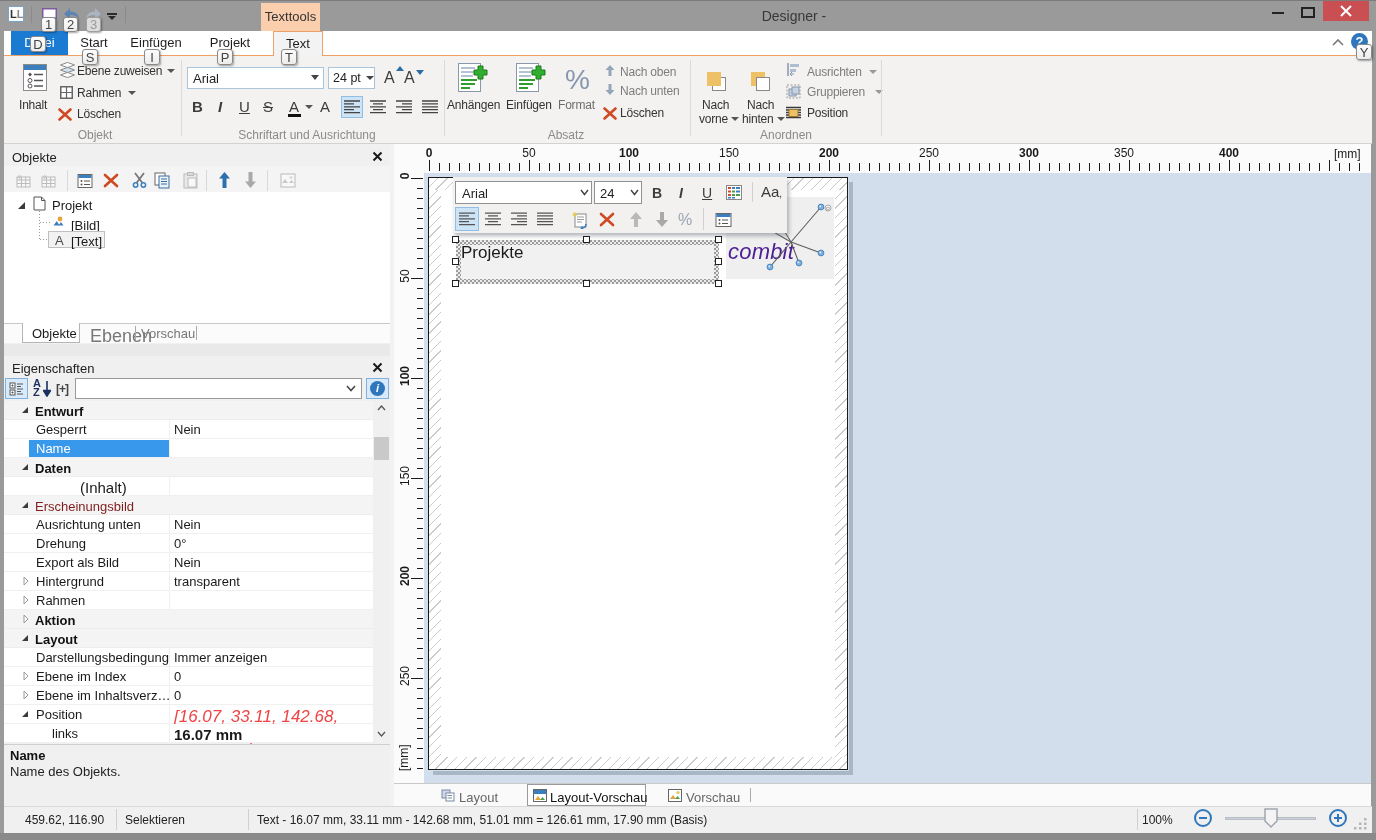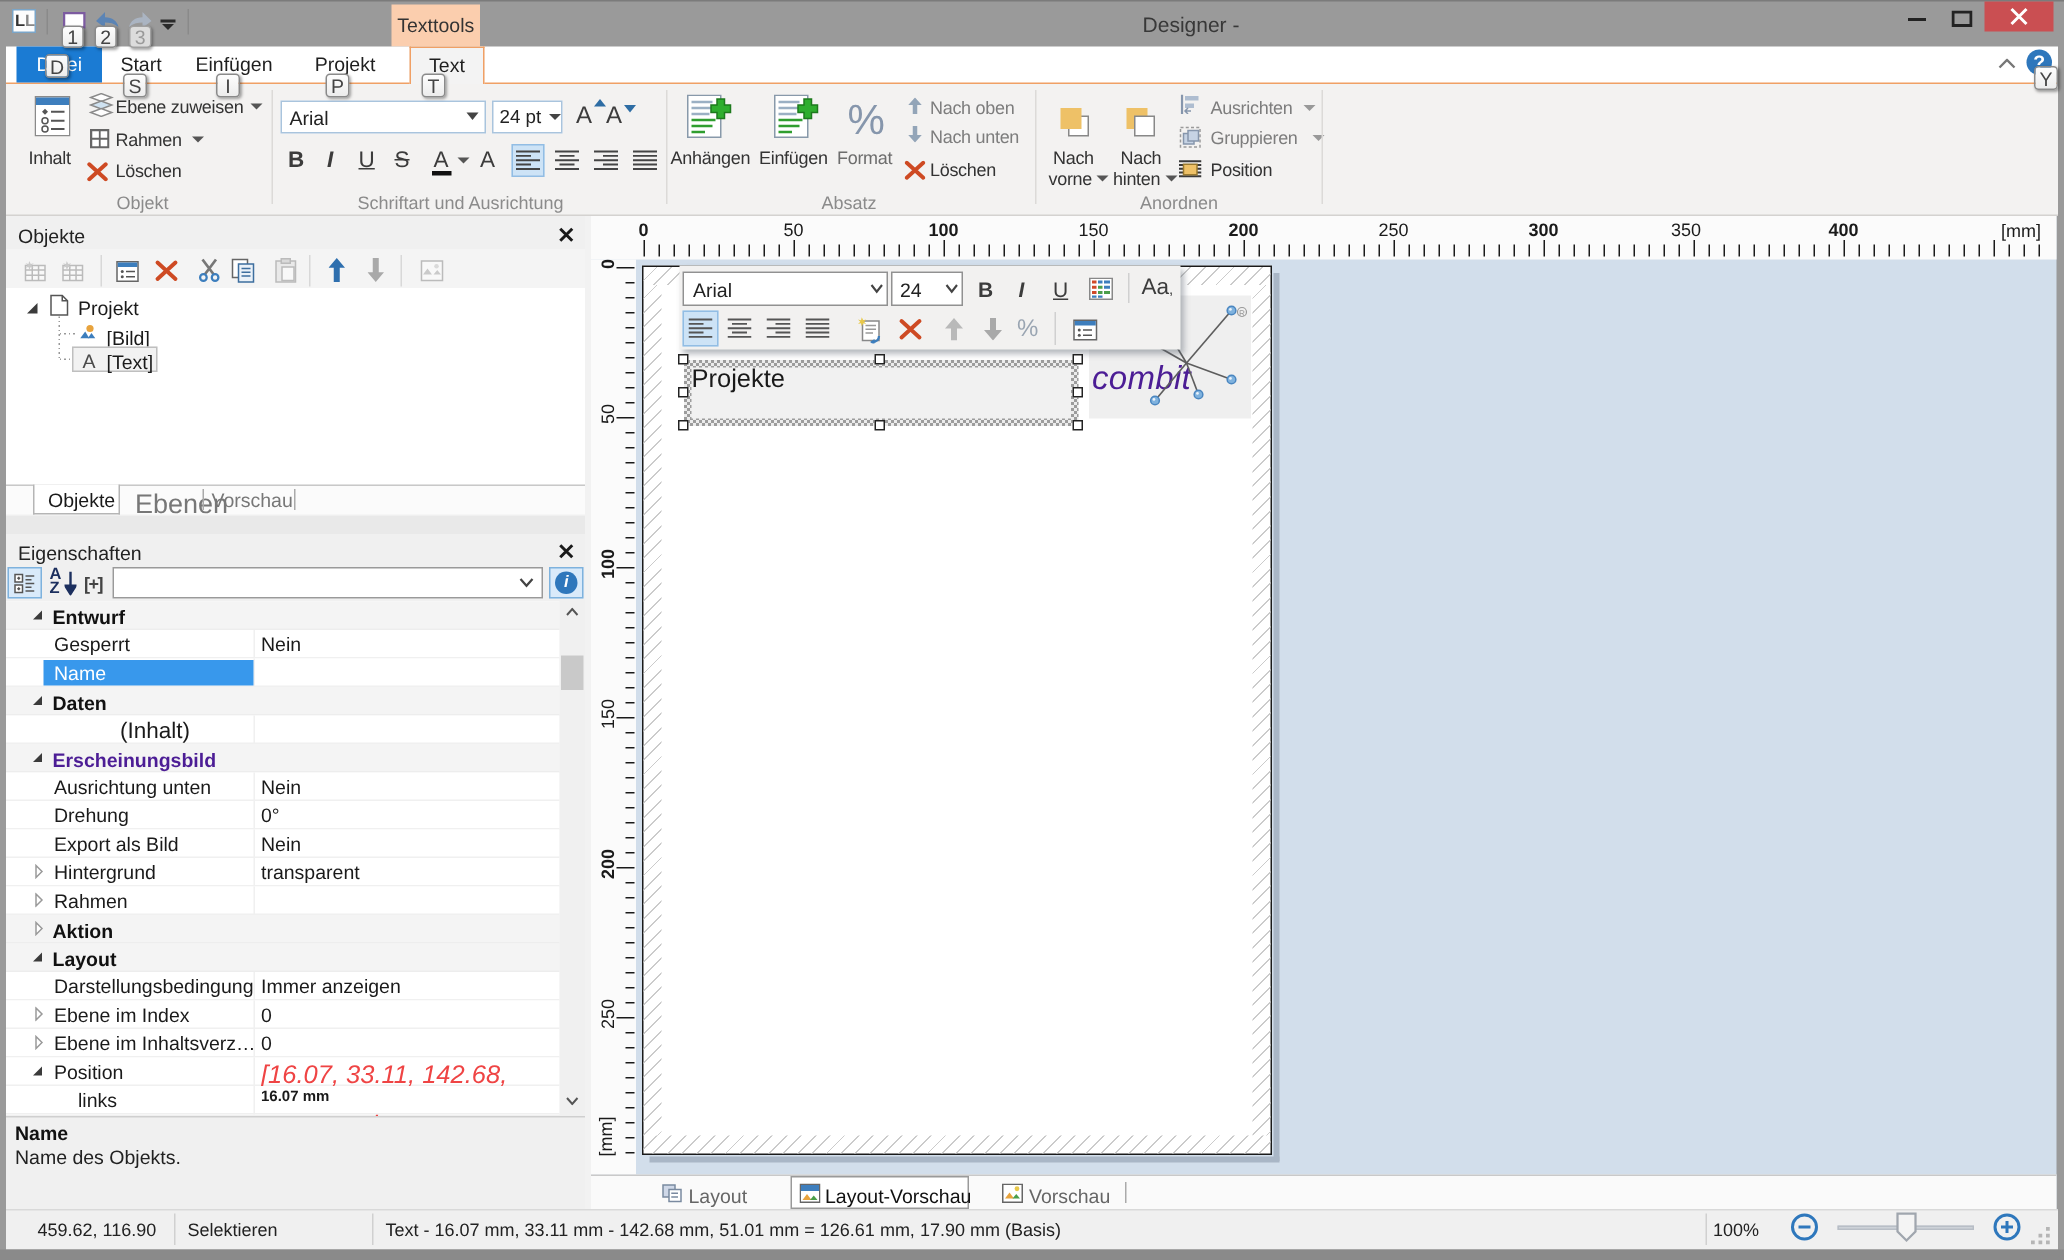--- a/index.html
+++ b/index.html
@@ -359,21 +359,21 @@
 <div class="abs" style="left:32px;top:40px;font-size:13px;color:#fff;">Name</div>
 <div class="abs" style="left:0;top:57px;width:369px;height:19px;background:#f4f4f4;border-bottom:1px solid #ededed;"></div>
 <div class="abs" style="left:31px;top:60px;font-size:13px;font-weight:bold;color:#111;">Daten</div>
 <svg class="abs" style="left:17px;top:62px;" width="8" height="8" viewBox="0 0 8 8">
       <path d="M7 1 V7 H1 Z" fill="#3b3b3b"></path>
     </svg>
 <div class="abs" style="left:0;top:76px;width:369px;height:19px;background:#fff;border-bottom:1px solid #f0f0f0;"></div>
 <div class="abs" style="left:165px;top:76px;width:1px;height:19px;background:#f0f0f0;"></div>
 <div class="abs" style="left:32px;top:78px;font-size:15px;color:#1a1a1a;margin-left:44px;">(Inhalt)</div>
 <div class="abs" style="left:0;top:95px;width:369px;height:19px;background:#f4f4f4;border-bottom:1px solid #ededed;"></div>
-<div class="abs" style="left:31px;top:98px;font-size:13px;font-weight:bold;color:#4c1d95;">Erscheinungsbild</div>
+<div class="abs" style="left:31px;top:98px;font-size:13px;font-weight:normal;color:#7f1d1d;">Erscheinungsbild</div>
 <svg class="abs" style="left:17px;top:100px;" width="8" height="8" viewBox="0 0 8 8">
       <path d="M7 1 V7 H1 Z" fill="#3b3b3b"></path>
     </svg>
 <div class="abs" style="left:0;top:114px;width:369px;height:19px;background:#fff;border-bottom:1px solid #f0f0f0;"></div>
 <div class="abs" style="left:165px;top:114px;width:1px;height:19px;background:#f0f0f0;"></div>
 <div class="abs" style="left:32px;top:116px;font-size:13px;color:#1a1a1a;">Ausrichtung unten</div>
 <div class="abs" style="left:170px;top:116px;font-size:13px;color:#1a1a1a;">Nein</div>
 <div class="abs" style="left:0;top:133px;width:369px;height:19px;background:#fff;border-bottom:1px solid #f0f0f0;"></div>
 <div class="abs" style="left:165px;top:133px;width:1px;height:19px;background:#f0f0f0;"></div>
 <div class="abs" style="left:32px;top:135px;font-size:13px;color:#1a1a1a;">Drehung</div>
@@ -426,21 +426,21 @@
 <div class="abs" style="left:0;top:304px;width:369px;height:19px;background:#fff;border-bottom:1px solid #f0f0f0;"></div>
 <div class="abs" style="left:165px;top:304px;width:1px;height:19px;background:#f0f0f0;"></div>
 <div class="abs" style="left:32px;top:306px;font-size:13px;color:#1a1a1a;">Position</div>
 <div class="abs" style="left:170px;top:306px;font-size:17px;color:#ef4444;font-style:italic;">[16.07, 33.11, 142.68, 51.01 mm]</div>
 <svg class="abs" style="left:17px;top:309px;" width="8" height="8" viewBox="0 0 8 8">
       <path d="M7 1 V7 H1 Z" fill="#3b3b3b"></path>
     </svg>
 <div class="abs" style="left:0;top:323px;width:369px;height:19px;background:#fff;border-bottom:1px solid #f0f0f0;"></div>
 <div class="abs" style="left:165px;top:323px;width:1px;height:19px;background:#f0f0f0;"></div>
 <div class="abs" style="left:48px;top:325px;font-size:13px;color:#1a1a1a;">links</div>
-<div class="abs" style="left:170px;top:325px;font-size:10px;color:#1a1a1a;"><b>16.07 mm</b></div>
+<div class="abs" style="left:170px;top:325px;font-size:15px;color:#1a1a1a;"><b>16.07 mm</b></div>
 </div>
 
 <div class="abs" style="left:373px;top:401px;width:17px;height:342px;background:#f0f0f0;"></div>
 <svg class="abs" style="left:377px;top:405px;" width="9" height="6" viewBox="0 0 9 6">
     <path d="M1 5 L4.5 1 L8 5" fill="none" stroke="#555" stroke-width="1.3"></path>
   </svg>
 <div class="abs" style="left:374px;top:437px;width:15px;height:23px;background:#c9c9c9;"></div>
 <svg class="abs" style="left:377px;top:731px;" width="9" height="6" viewBox="0 0 9 6">
     <path d="M1 1 L4.5 5 L8 1" fill="none" stroke="#555" stroke-width="1.3"></path>
   </svg>

